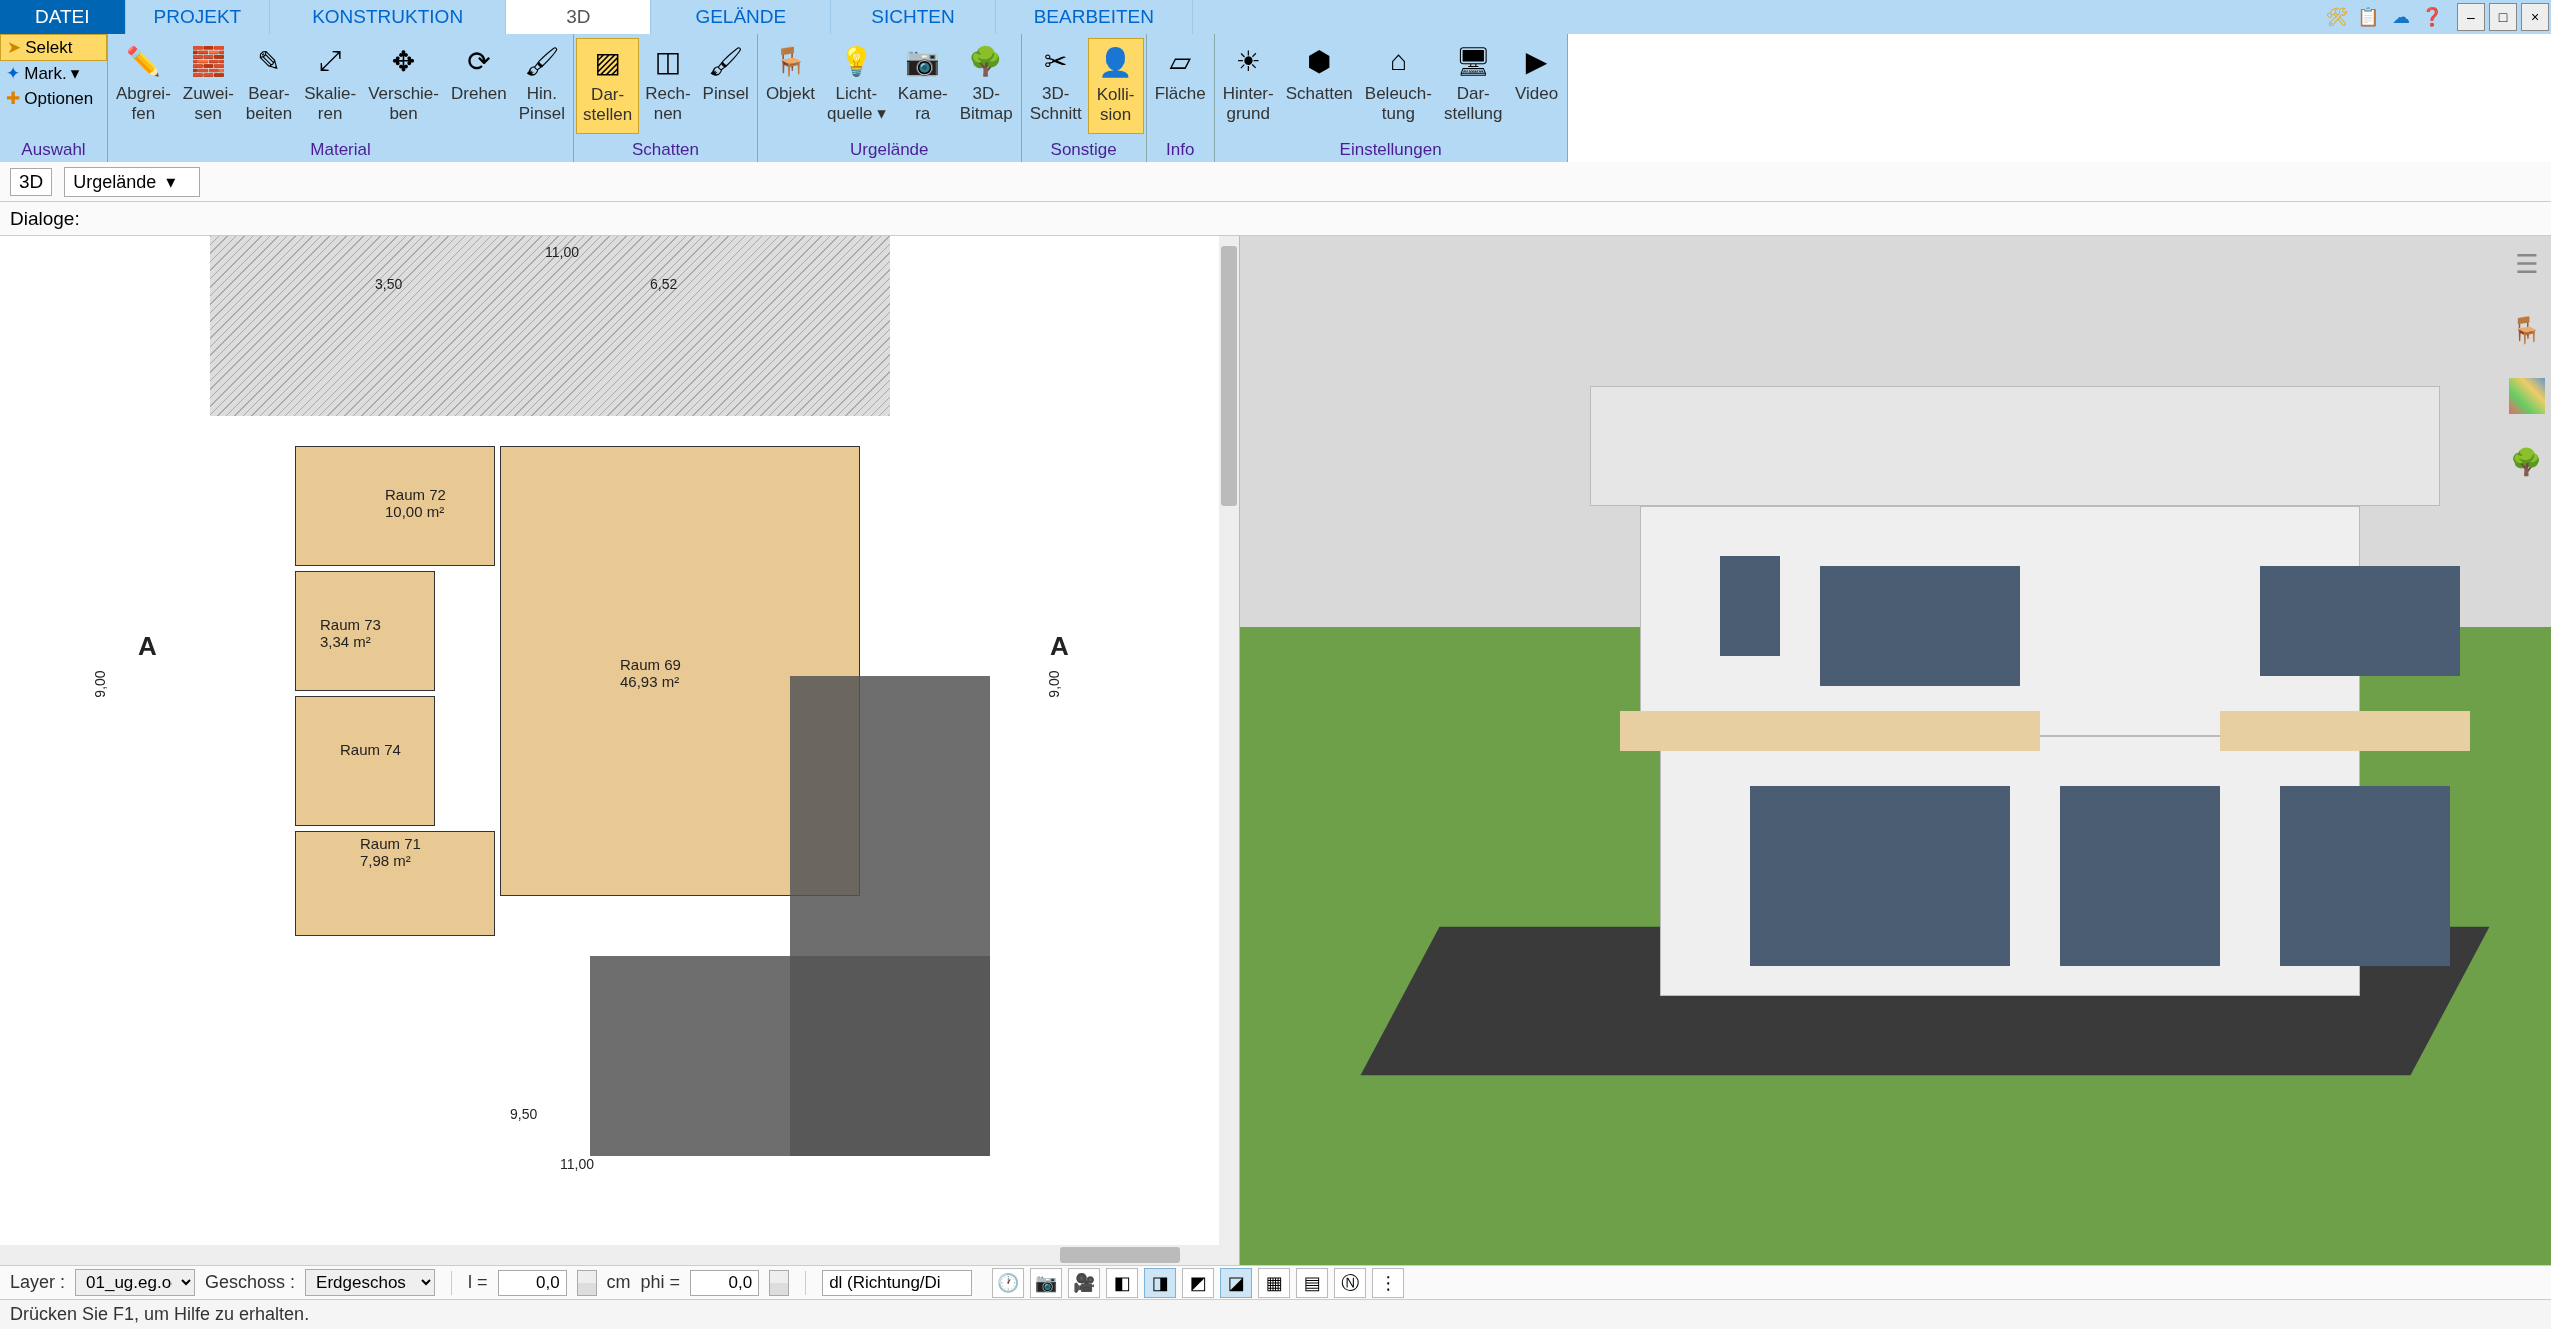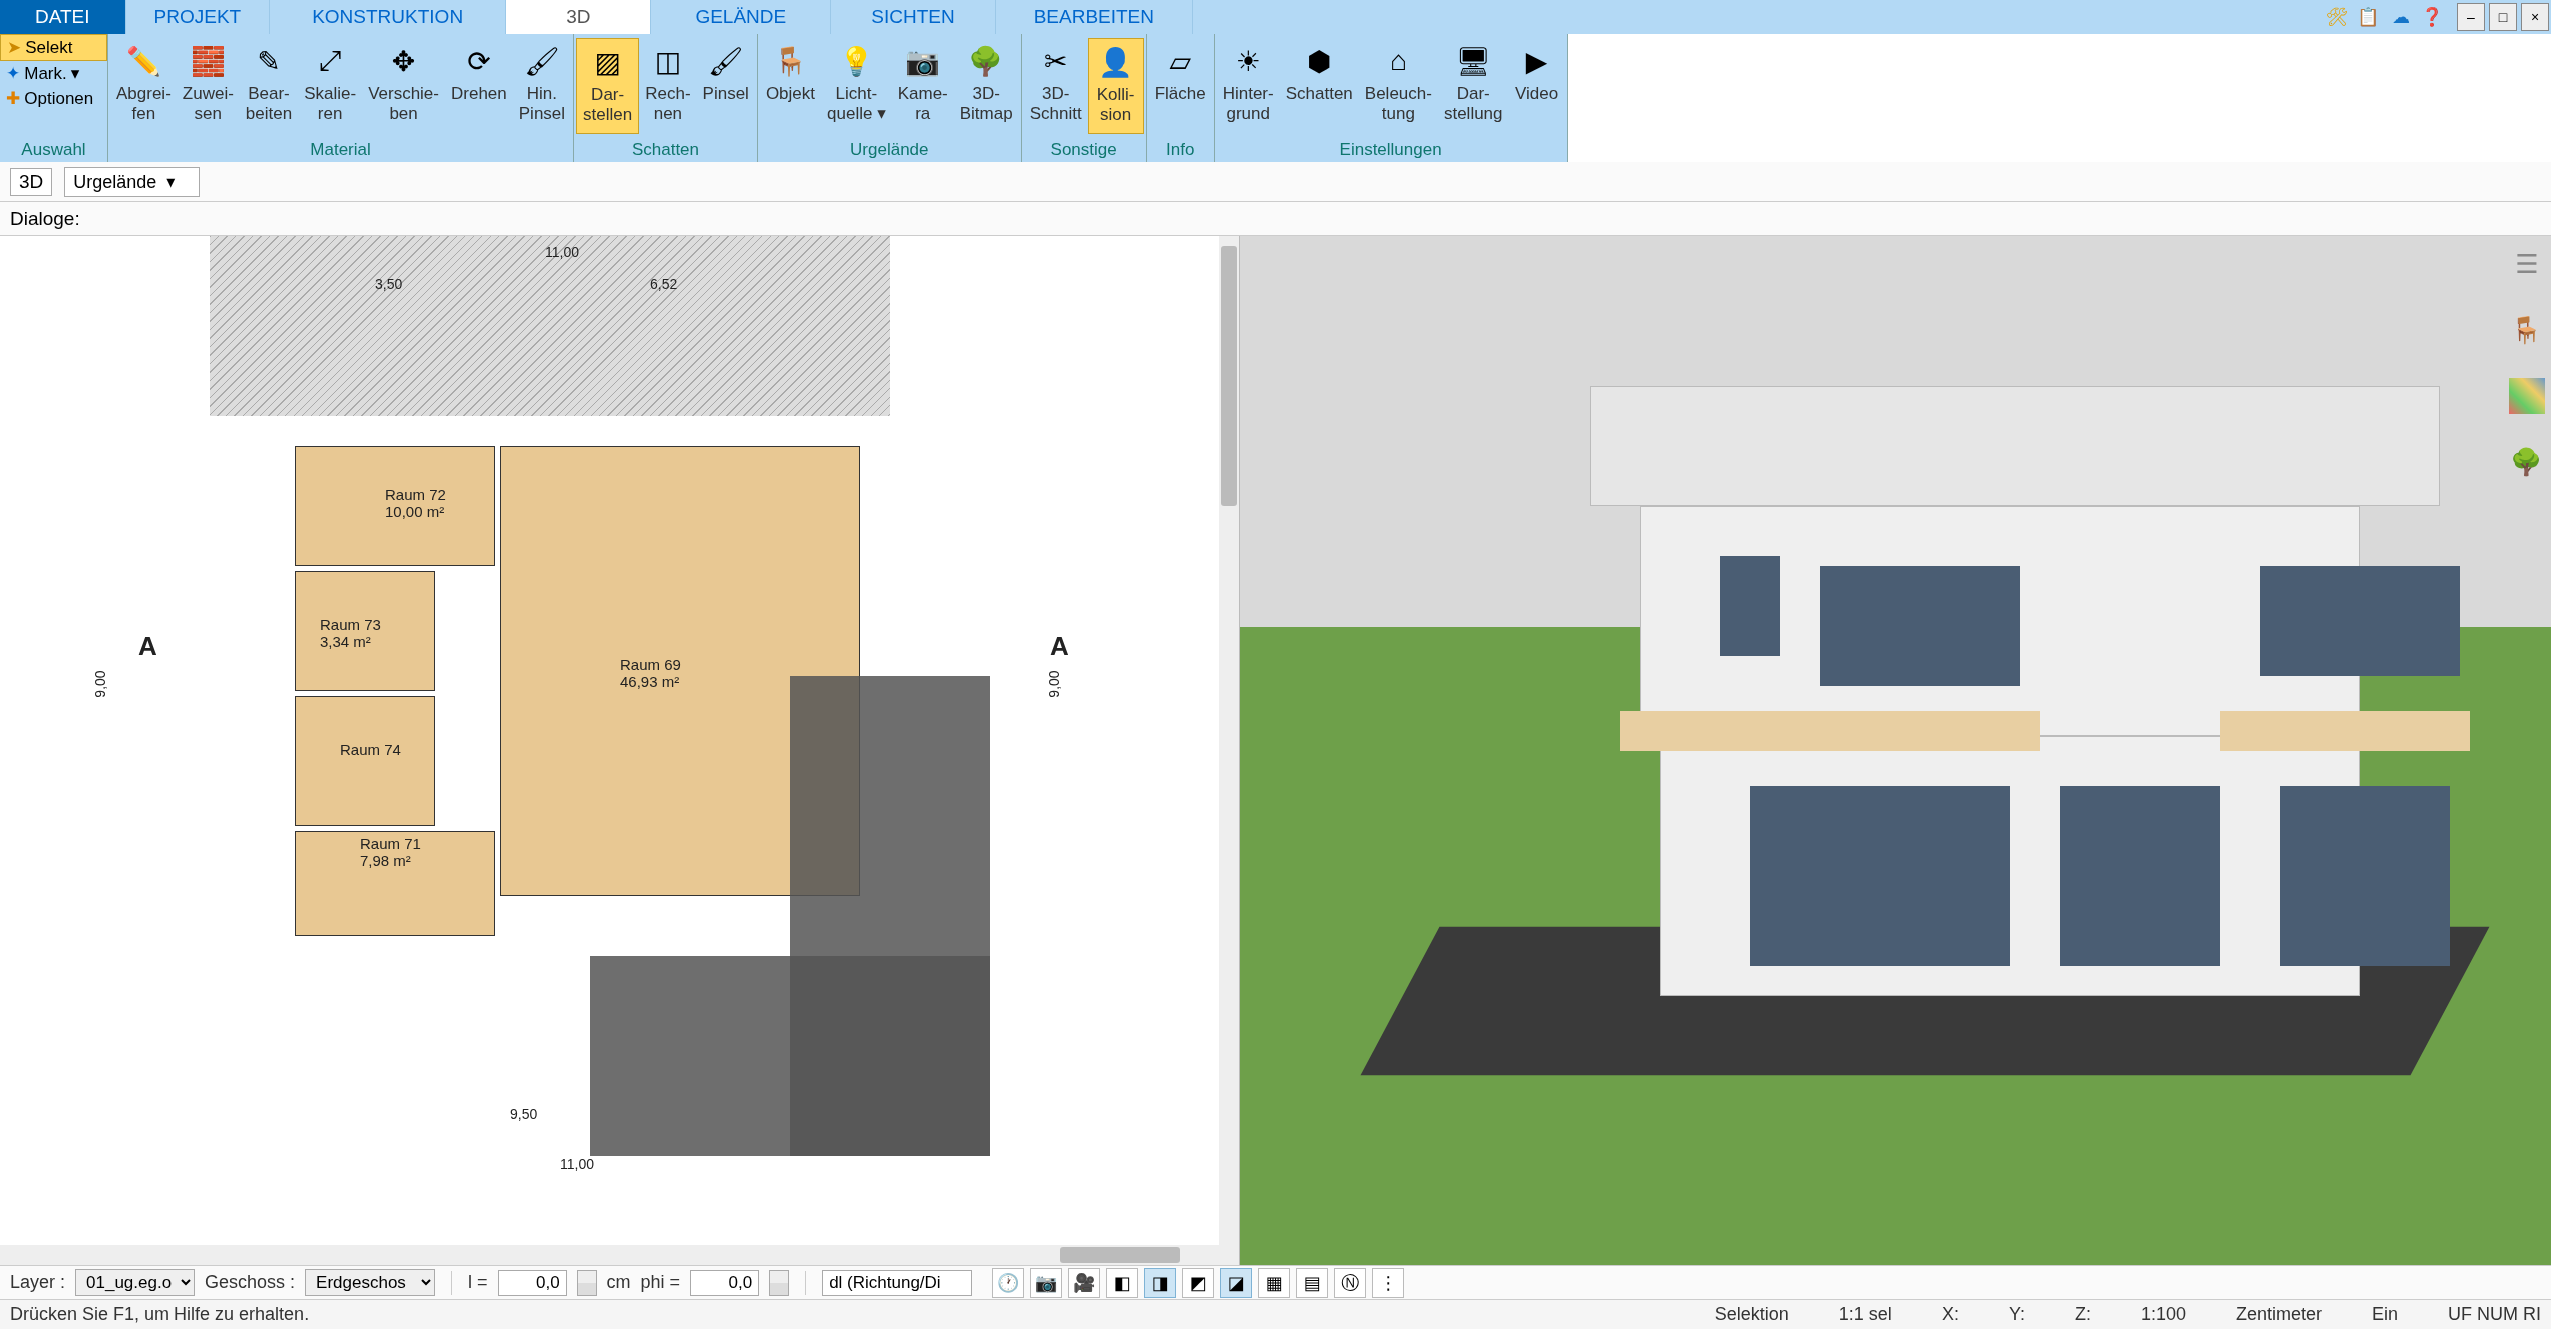--- a/index.html
+++ b/index.html
@@ -17,21 +17,21 @@
 .win-btn { width: 28px; height: 28px; border: 1px solid #888; background: #eee; margin: 3px 2px; display: flex; align-items: center; justify-content: center; font-size: 14px; }
 
 
 .ribbon { display: flex; height: 128px; background: #b3d9f5; }
 .ribbon-section { display: flex; flex-direction: column; border-right: 1px solid #8aa; }
 .ribbon-buttons { display: flex; flex: 1; padding: 4px 2px; }
 .ribbon-btn { display: flex; flex-direction: column; align-items: center; justify-content: flex-start; padding: 4px 6px; min-width: 56px; cursor: pointer; }
 .ribbon-btn.active { background: #ffd966; border: 1px solid #c9a227; }
 .ribbon-icon { width: 38px; height: 38px; margin-bottom: 4px; display: flex; align-items: center; justify-content: center; font-size: 28px; }
 .ribbon-label { font-size: 17px; text-align: center; line-height: 1.15; color: #333; }
-.ribbon-section-label { font-size: 17px; text-align: center; padding: 2px 0; color: #0f766e; }
+.ribbon-section-label { font-size: 17px; text-align: center; padding: 2px 0; color: #4c1d95; }
 
 .selection-section { width: 108px; }
 .sel-row { display: flex; align-items: center; padding: 2px 6px; font-size: 17px; gap: 4px; }
 
 
 .sub-bar { display: flex; align-items: center; height: 40px; border-bottom: 1px solid #ccc; padding: 0 10px; gap: 12px; background: #fafafa; font-size: 19px; }
 .sub-bar .badge-3d { border: 1px solid #aaa; padding: 2px 8px; background: #fff; }
 .sub-bar select, .sub-bar .combo { border: 1px solid #aaa; padding: 3px 24px 3px 8px; background: #fff; font-size: 18px; }
 .sub-bar2 { height: 34px; }
 
@@ -355,24 +355,13 @@
     <div class="ti active">◪</div>
     <div class="ti">▦</div>
     <div class="ti">▤</div>
     <div class="ti">Ⓝ</div>
     <div class="ti">⋮</div>
   </div>
 </div>
 
 <div class="status-bar">
   <span>Drücken Sie F1, um Hilfe zu erhalten.</span>
-  <div class="sb-right">
-    <span>Selektion</span>
-    <span>1:1 sel</span>
-    <span>X:</span>
-    <span>Y:</span>
-    <span>Z:</span>
-    <span>1:100</span>
-    <span>Zentimeter</span>
-    <span>Ein</span>
-    <span>UF NUM RI</span>
-  </div>
 </div>
 
 </body></html>

